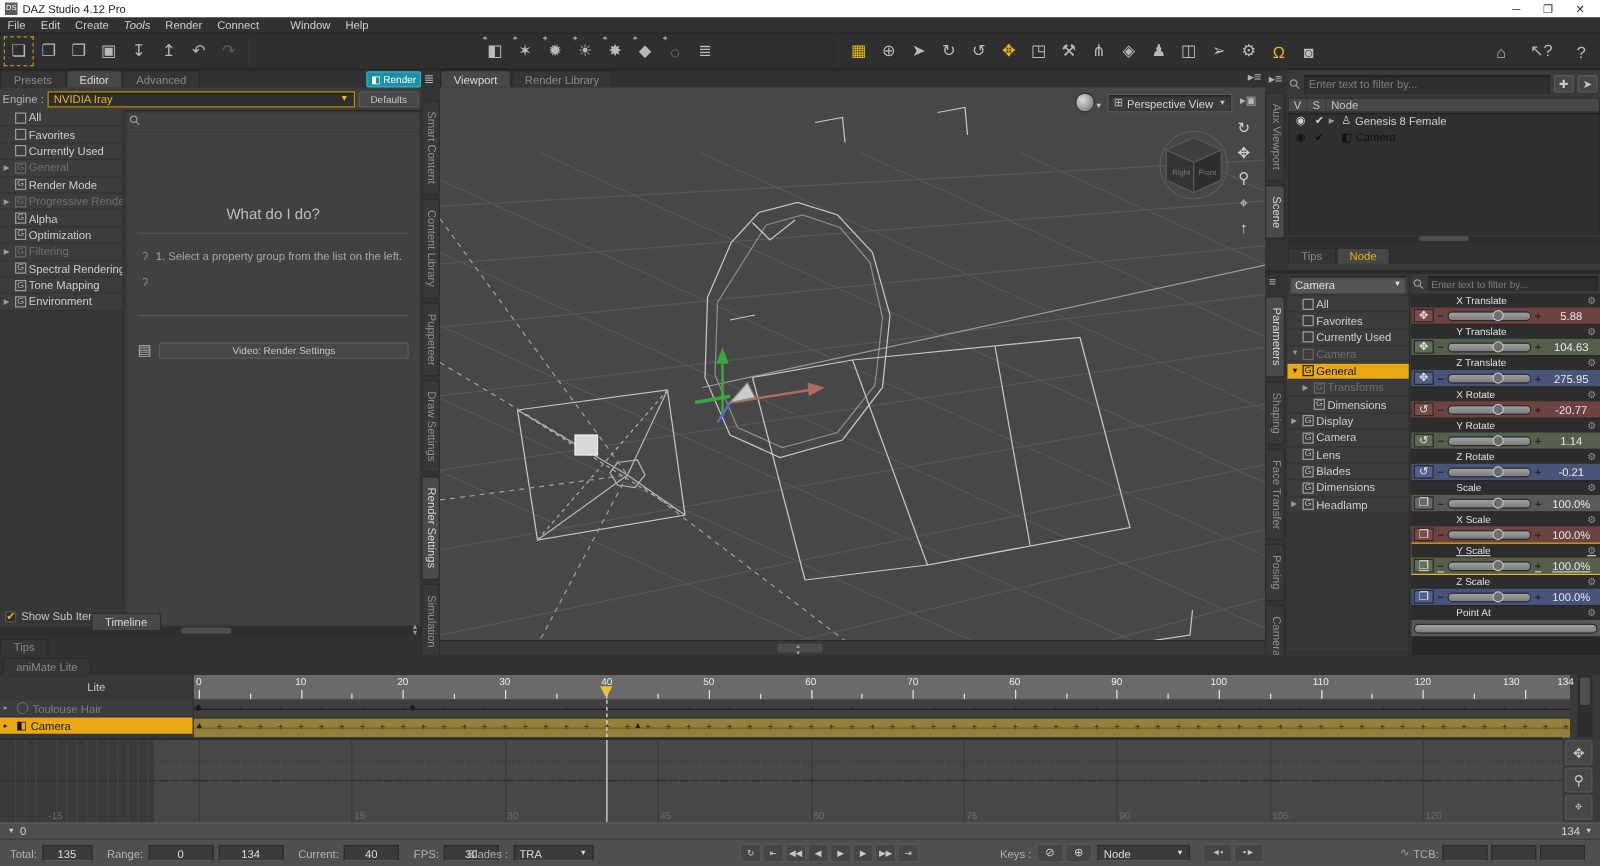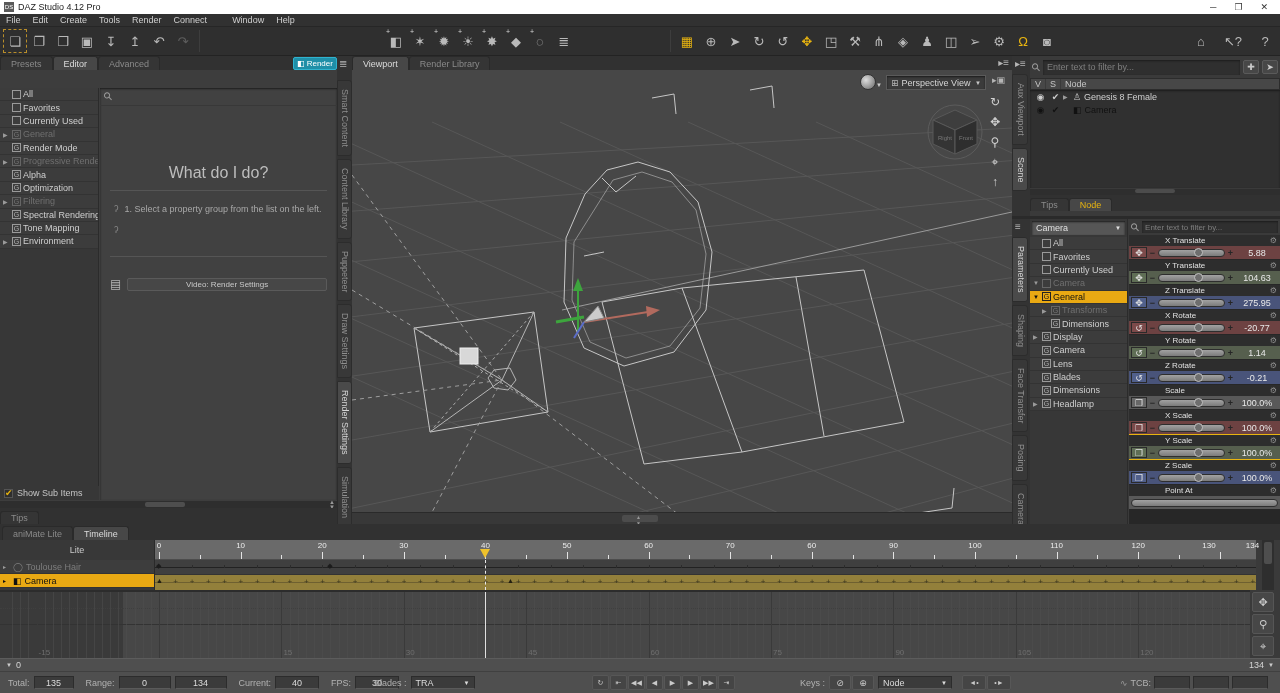--- a/index.html
+++ b/index.html
@@ -44,21 +44,21 @@
   .slider .sctl{height:13px;display:flex;align-items:center;padding:0 2px;gap:2px;}
   .slider .sicon{width:16px;height:11px;display:flex;align-items:center;justify-content:center;font-size:9px;color:#e2e2e2;border:1px solid #2a2a2a;flex:none;}
   .slider .strack{flex:1;height:8px;border-radius:4px;background:linear-gradient(#a2a2a2,#7b7b7b);position:relative;border:1px solid #2e2e2e;}
   .slider .shandle{position:absolute;top:-2px;width:9px;height:9px;border-radius:50%;background:#6e6e6e;border:1px solid #c2c2c2;left:54%;}
   .slider .pm{color:#262626;font-weight:bold;width:7px;text-align:center;flex:none;}
   .slider .sval{width:42px;text-align:center;color:#e8e8e8;flex:none;}
   .ax-x .sctl{background:#6d4242;} .ax-x .sicon{background:#7c4a4a;}
   .ax-y .sctl{background:#565f4e;} .ax-y .sicon{background:#5f6e55;}
   .ax-z .sctl{background:#49547a;} .ax-z .sicon{background:#51608c;}
   .ax-n .sctl{background:#595959;} .ax-n .sicon{background:#676767;}
-  .slider.sel{outline:1px solid #e8b410;}
+  .slider.sel{outline:1px solid #e8b410;text-decoration:underline;}
   
   .tick{position:absolute;bottom:0;width:1px;background:#e3e3e3;}
   .gline{position:absolute;top:0;bottom:0;width:1px;}
   .glabel{position:absolute;bottom:1px;color:#6e6e6e;font-size:8px;}
   .kf{position:absolute;color:#221e10;font-size:7px;top:2px;}
   .tr-tick{position:absolute;top:5px;width:1px;height:3px;background:#2c2c2c;}
   .tr-plus{position:absolute;top:3px;color:#3a351e;font-size:8px;line-height:8px;}
   .navbtn{width:22px;height:20px;background:#474747;border:1px solid #565656;border-radius:2px;display:flex;align-items:center;justify-content:center;color:#c9c9c9;font-size:11px;}
   .tpbtn{width:17px;height:15px;background:#454545;border:1px solid #575757;border-radius:2px;display:flex;align-items:center;justify-content:center;color:#c9c9c9;font-size:7px;white-space:nowrap;}
   .fld{background:#3b3b3b;border:1px solid #2c2c2c;border-bottom-color:#5a5a5a;color:#dcdcdc;display:flex;align-items:center;justify-content:center;height:13px;}
@@ -73,21 +73,21 @@
     <span class="appicon">DS</span>
     <span>DAZ Studio 4.12 Pro</span>
     <span class="winbtns">
       <span>─</span>
       <span>❐</span>
       <span>✕</span>
     </span>
   </div>
 
   <div class="abs" id="menubar">
-    <span><span style="margin-right:12px;">File</span><span style="margin-right:12px;">Edit</span><span style="margin-right:12px;">Create</span><span style="margin-right:12px;">Tools</span><span style="margin-right:12px;">Render</span><span style="margin-right:25px;">Connect</span><span style="margin-right:12px;">Window</span><span style="margin-right:12px;">Help</span></span>
+    <span><span style="margin-right:12px;">File</span><span style="margin-right:12px;">Edit</span><span style="margin-right:12px;">Create</span><span style="margin-right:12px;font-style:italic;">Tools</span><span style="margin-right:12px;">Render</span><span style="margin-right:25px;">Connect</span><span style="margin-right:12px;">Window</span><span style="margin-right:12px;">Help</span></span>
   </div>
 
   <div class="abs" id="toolbar">
     <span class="tbgroup">
         <span class="tbicon sel">❏</span>
         <span class="tbicon">❐</span>
         <span class="tbicon">❒</span>
         <span class="tbicon">▣</span>
         <span class="tbicon">↧</span>
         <span class="tbicon">↥</span>
@@ -142,20 +142,28 @@
           <span class="tab active">Editor</span>
           <span class="tab">Advanced</span>
         </span>
       <span style="flex:1;"></span>
       <span class="btn" style="width:44px;height:13px;background:#1f8fa8;border-color:#2fb3cf;color:#fff;font-size:8px;gap:2px;">
         <span>◧</span>
           <span>Render</span>
       </span>
     </div>
 
+    <div class="abs" style="left:0;top:15px;width:337px;height:16px;display:flex;align-items:center;gap:3px;padding:0 2px;">
+      <span class="lbl">Engine :</span>
+      <span class="well" style="flex:1;height:13px;border:1px solid #b98e00;display:flex;align-items:center;padding:0 4px;color:#e8b410;">
+        <span>NVIDIA Iray</span>
+        <span style="margin-left:auto;font-size:7px;color:#e8b410;">▼</span>
+      </span>
+      <span class="btn" style="width:48px;height:13px;font-size:8px;">Defaults</span>
+    </div>
 
     <div class="abs" style="left:0;top:32px;width:99px;height:412px;background:#373737;border-right:1px solid #2b2b2b;">
       <div>
 
       <div class="listrow">
           <span class="arw"></span>
           <span class="gicon"></span>
           <span>All</span>
         </div>
           <div class="listrow">
@@ -213,21 +221,21 @@
           <span class="gicon">G</span>
           <span>Environment</span>
         </div>
         </div>
     </div>
 
     <div class="abs well" style="left:100px;top:32px;width:237px;height:412px;background:#414141;">
       <div style="height:18px;display:flex;align-items:center;padding:0 4px;border-bottom:1px solid #383838;">
         <span class="mag">⚲</span>
       </div>
-      <div style="text-align:center;margin-top:58px;font-size:16px;color:#bdbdbd;">What do I do?</div>
+      <div style="text-align:center;margin-top:58px;font-size:12px;color:#bdbdbd;">What do I do?</div>
       <div style="height:1px;background:#555;margin:8px 10px;"></div>
       <div>
 
       <div style="display:flex;gap:6px;padding:5px 14px;color:#a8a8a8;">
           <span style="color:#8a8a8a;">ʔ</span>
           <span style="line-height:11px;">1. Select a property group from the list on the left.</span>
         </div>
           <div style="display:flex;gap:6px;padding:5px 14px;color:#a8a8a8;">
           <span style="color:#8a8a8a;">ʔ</span>
         </div>
@@ -671,21 +679,21 @@
             <span class="strack"></span>
           </div>
       </div>
     </div>
   </div>
 
   <div class="abs" style="left:0;top:524px;width:1280px;height:169px;background:#3a3a3a;">
 
     <div class="abs" style="left:0;top:0;width:1280px;height:16px;background:#313131;display:flex;align-items:flex-end;padding-left:2px;">
       <span style="display:flex;">
-          <span class="tab" style="height:14px;">aniMate Lite</span>
+          <span class="tab" style="height:14px;margin-top:36px;">aniMate Lite</span>
           <span class="tab active" style="height:14px;">Timeline</span>
         </span>
     </div>
 
     <div class="abs" style="left:0;top:16px;width:1280px;height:50px;">
 
       <div class="abs" style="left:0;top:0;width:155px;height:50px;background:#383838;border-right:1px solid #2a2a2a;">
         <div style="height:20px;display:flex;align-items:center;justify-content:center;color:#c9c9c9;">Lite</div>
         <div>
 

